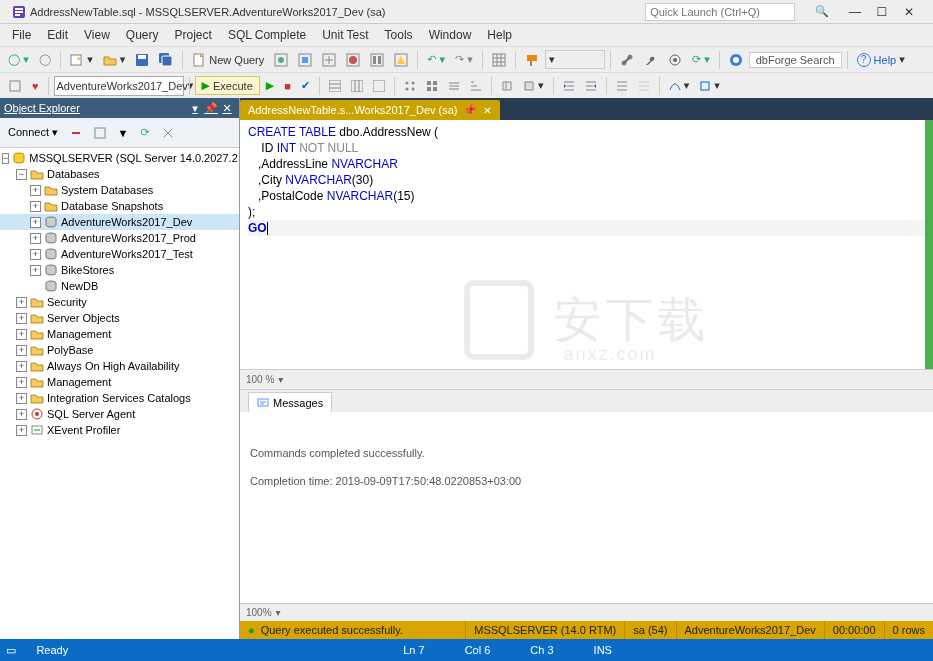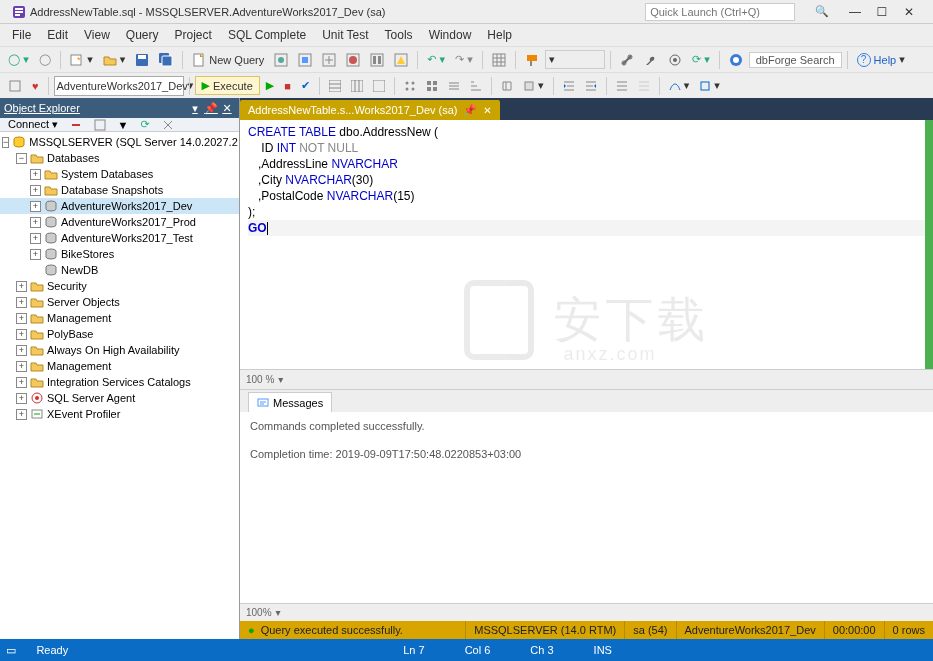--- a/index.html
+++ b/index.html
@@ -29,21 +29,21 @@
 .help-link { color:#2060c0; }
 
 
 .main { display: flex; height: calc(661px - 24px - 22px - 26px - 26px - 22px); }
 
 
 .panel { width: 240px; background: #fff; border-right: 1px solid #999; display: flex; flex-direction: column; }
 .panel-header { height: 20px; background: #3b5c7a; color: #fff; font-size: 11px; display: flex; align-items: center; padding: 0 4px; text-decoration: underline; }
 .panel-header .spacer { flex: 1; }
 .panel-header .hbtn { width: 16px; text-align: center; cursor: default; }
-.connect-row { height: 14px; display: flex; align-items: center; padding: 0 4px; font-size: 11px; gap: 4px; background:#eef2f6; border-bottom:1px solid #ccc;}
+.connect-row { height: 30px; display: flex; align-items: center; padding: 0 4px; font-size: 11px; gap: 4px; background:#eef2f6; border-bottom:1px solid #ccc;}
 .connect-row .cbtn { padding: 1px 4px; }
 .tree { flex: 1; overflow: auto; font-size: 11px; padding: 2px 0; background:#fff;}
 .tree-row { display: flex; align-items: center; height: 16px; padding: 0 2px; white-space: nowrap; cursor: default; }
 .tree-row.selected { background: #cde6f7; }
 .tree-row .exp { width: 11px; height: 11px; border: 1px solid #888; font-size: 9px; line-height: 9px; text-align: center; margin-right: 3px; background:#fff; color:#444;}
 .tree-row .exp.none { border: none; }
 .tree-row .ticon { width: 14px; height: 12px; margin-right: 3px; display:inline-flex; align-items:center; justify-content:center;}
 .indent-0{padding-left:2px}.indent-1{padding-left:16px}.indent-2{padding-left:30px}
 
 
@@ -53,21 +53,21 @@
 .doc-tab .x { font-size: 10px; cursor: default; }
 .code-area { flex: 0 0 250px; background: #fff; font-family: Consolas, monospace; font-size: 12px; padding: 4px 8px; line-height: 16px; position: relative; border-bottom:1px solid #ccc; overflow:hidden;}
 .code-area .gutter-strip { position:absolute; right:0; top:0; bottom:0; width:8px; background:#4caf50; }
 .code-line { white-space: pre; }
 .kw { color: #0000cc; } .type { color: #0000cc; } .gray { color: #888; } .black { color: #000; }
 .code-cursor { position:relative;font-weight:bold; }
 .code-cursor::after{ content:""; position:absolute; right:-1px; top:1px; width:1px; height:13px; background:#000;}
 .scale-bar { height: 20px; background: #eee; display: flex; align-items: center; padding: 0 6px; font-size: 10px; color: #666; border-bottom:1px solid #ccc;}
 .msg-tabs { height: 22px; background: #eee; display: flex; align-items: flex-end; padding-left: 8px; }
 .msg-tab { height: 20px; background: #fff; border: 1px solid #ccc; border-bottom: none; font-size: 11px; padding: 2px 8px; display:flex; align-items:center; gap:4px;}
-.messages { flex: 1; background: #fff; font-family: Consolas, monospace; font-size: 11px; color: #555; padding: 6px 10px; line-height: 16px; overflow:auto;}
+.messages { flex: 1; background: #fff; font-family: Consolas, monospace; font-size: 11px; color: #555; padding: 6px 10px; line-height: 16px; overflow:auto;margin-top:27px;}
 .scale-bar2 { height: 18px; background: #eee; display: flex; align-items: center; padding: 0 6px; font-size: 10px; color: #666; border-top:1px solid #ccc;}
 .query-status { height: 18px; background: #d7a400; display: flex; align-items: center; font-size: 11px; color: #222; }
 .query-status .seg { padding: 0 8px; height:100%; display:flex; align-items:center; border-left:1px solid rgba(0,0,0,.15);}
 .query-status .seg:first-child { border-left:none; flex:1; }
 
 
 .statusbar { height: 22px; background: #0b6cc5; color: #fff; display: flex; align-items: center; font-size: 11px; padding: 0 6px; gap: 20px; }
 .statusbar .spacer { flex: 1; }
 .statusbar .cell { padding: 0 10px; }
 

